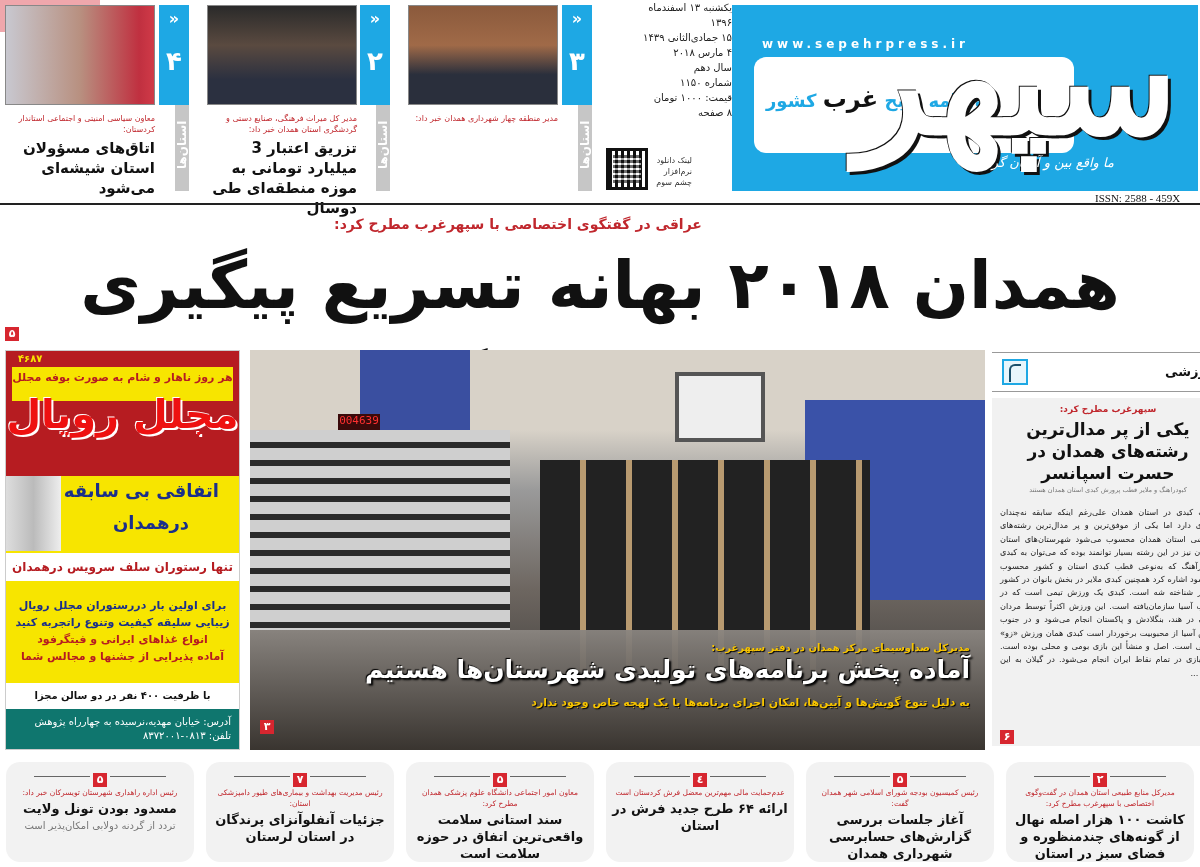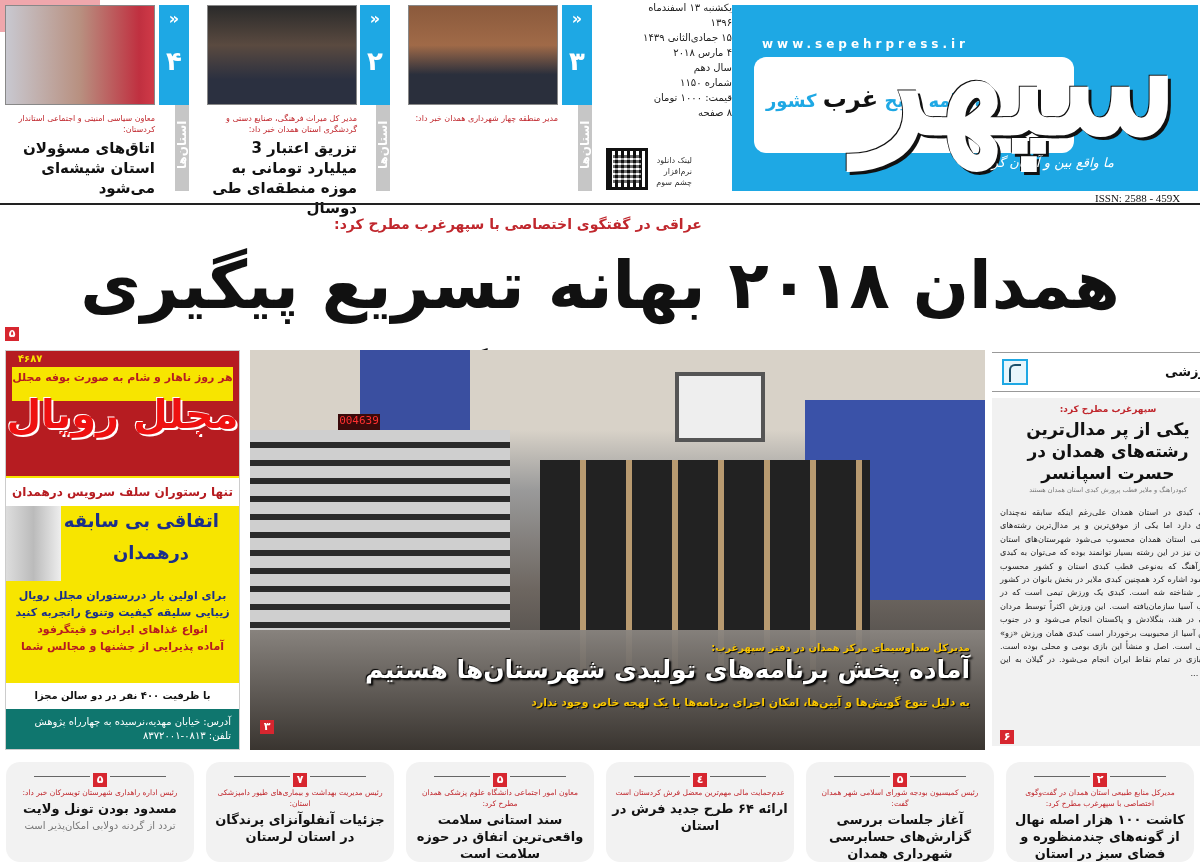--- a/index.html
+++ b/index.html
@@ -44,21 +44,21 @@
   #ad { position: absolute; left: 5px; top: 350px; width: 235px; height: 400px; border: 1px solid #ccc; overflow: hidden; }
   #ad-top { height: 125px; background: #b61c21; position: relative; }
   #ad-code { position: absolute; left: 12px; top: 2px; font-size: 10px; color: #f7e500; font-weight: bold; }
   #ad-strip { position: absolute; left: 6px; right: 6px; top: 16px; height: 34px; background: #f7e500; color: #b61c21; font-weight: bold; font-size: 11px; text-align: center; line-height: 22px; }
   #ad-name { position: absolute; left: 0; right: 0; top: 40px; text-align: center; font-size: 40px; font-weight: bold; color: #e11; text-shadow: 2px 2px 0 #fff, -1px -1px 0 #fff; }
   #ad-mid { height: 75px; background: #f7e500; position: relative; }
   #ad-deco { position: absolute; left: 0; top: 0; width: 55px; height: 75px; background: linear-gradient(90deg,#ddd,#bbb,#eee); }
   #ad-unique { position: absolute; right: 20px; top: 4px; font-size: 18px; font-weight: bold; color: #1b2f8a; }
   #ad-city { position: absolute; right: 50px; top: 36px; font-size: 18px; font-weight: bold; color: #1b2f8a; }
   #ad-only { height: 30px; background: #fff; border-top: 2px solid #f7e500; text-align: center; font-size: 12px; font-weight: bold; color: #b61c21; line-height: 28px; }
-  #ad-body { height: 102px; background: #f7e500; text-align: center; padding-top: 6px; }
+  #ad-body { height: 102px; background: #f7e500; text-align: center; padding-top: 16px; }
   #ad-body .l1 { font-size: 11px; font-weight: bold; color: #1b2f8a; line-height: 17px; }
   #ad-body .l2 { font-size: 11px; font-weight: bold; color: #b61c21; line-height: 17px; }
   #ad-cap { height: 26px; background: #fff; text-align: center; font-size: 10px; font-weight: bold; color: #111; line-height: 26px; }
   #ad-foot { height: 42px; background: #0f766e; color: #fff; font-size: 10px; text-align: right; padding: 6px 8px; line-height: 14px; }
 
   
   #mainphoto { position: absolute; left: 250px; top: 350px; width: 735px; height: 400px; overflow: hidden; background: #3c4a7a; }
   .wall { position: absolute; }
   #mp-caption-kicker { position: absolute; right: 15px; top: 292px; font-size: 10px; font-weight: bold; color: #f7c400; text-shadow: 1px 1px 1px #000; }
   #mp-title { position: absolute; right: 15px; top: 305px; font-size: 25px; font-weight: bold; color: #fff; text-shadow: 2px 2px 2px #000, -1px -1px 1px #000; }
@@ -167,26 +167,26 @@
 <div id="kicker-main">عراقی در گفتگوی اختصاصی با سپهرغرب مطرح کرد:</div>
 <div id="headline">همدان ۲۰۱۸ بهانه تسریع پیگیری امور کنسولگری</div>
 <span id="hl-badge" class="pagebadge">۵</span>
 
 <div id="ad">
   <div id="ad-top">
     <div id="ad-code">۴۶۸۷</div>
     <div id="ad-strip">هر روز ناهار و شام به صورت بوفه مجلل</div>
     <div id="ad-name">مجلل رویال</div>
   </div>
-  <div id="ad-only">تنها رستوران سلف سرویس درهمدان</div>
   <div id="ad-mid">
     <div id="ad-deco"></div>
     <div id="ad-unique">اتفاقی بی سابقه</div>
     <div id="ad-city">درهمدان</div>
   </div>
+  <div id="ad-only">تنها رستوران سلف سرویس درهمدان</div>
   <div id="ad-body">
     <div class="l1">برای اولین بار دررستوران مجلل رویال</div>
     <div class="l1">زیبایی سلیقه کیفیت وتنوع راتجربه کنید</div>
     <div class="l2">انواع غذاهای ایرانی و فیتگرفود</div>
     <div class="l2">آماده پذیرایی از جشنها و مجالس شما</div>
   </div>
   <div id="ad-cap">با ظرفیت ۴۰۰ نفر در دو سالن مجزا</div>
   <div id="ad-foot">
     <div>آدرس: خیابان مهدیه،نرسیده به چهارراه پژوهش</div>
     <div>تلفن: ۰۸۱۳-۸۳۷۲۰۰۱</div>

